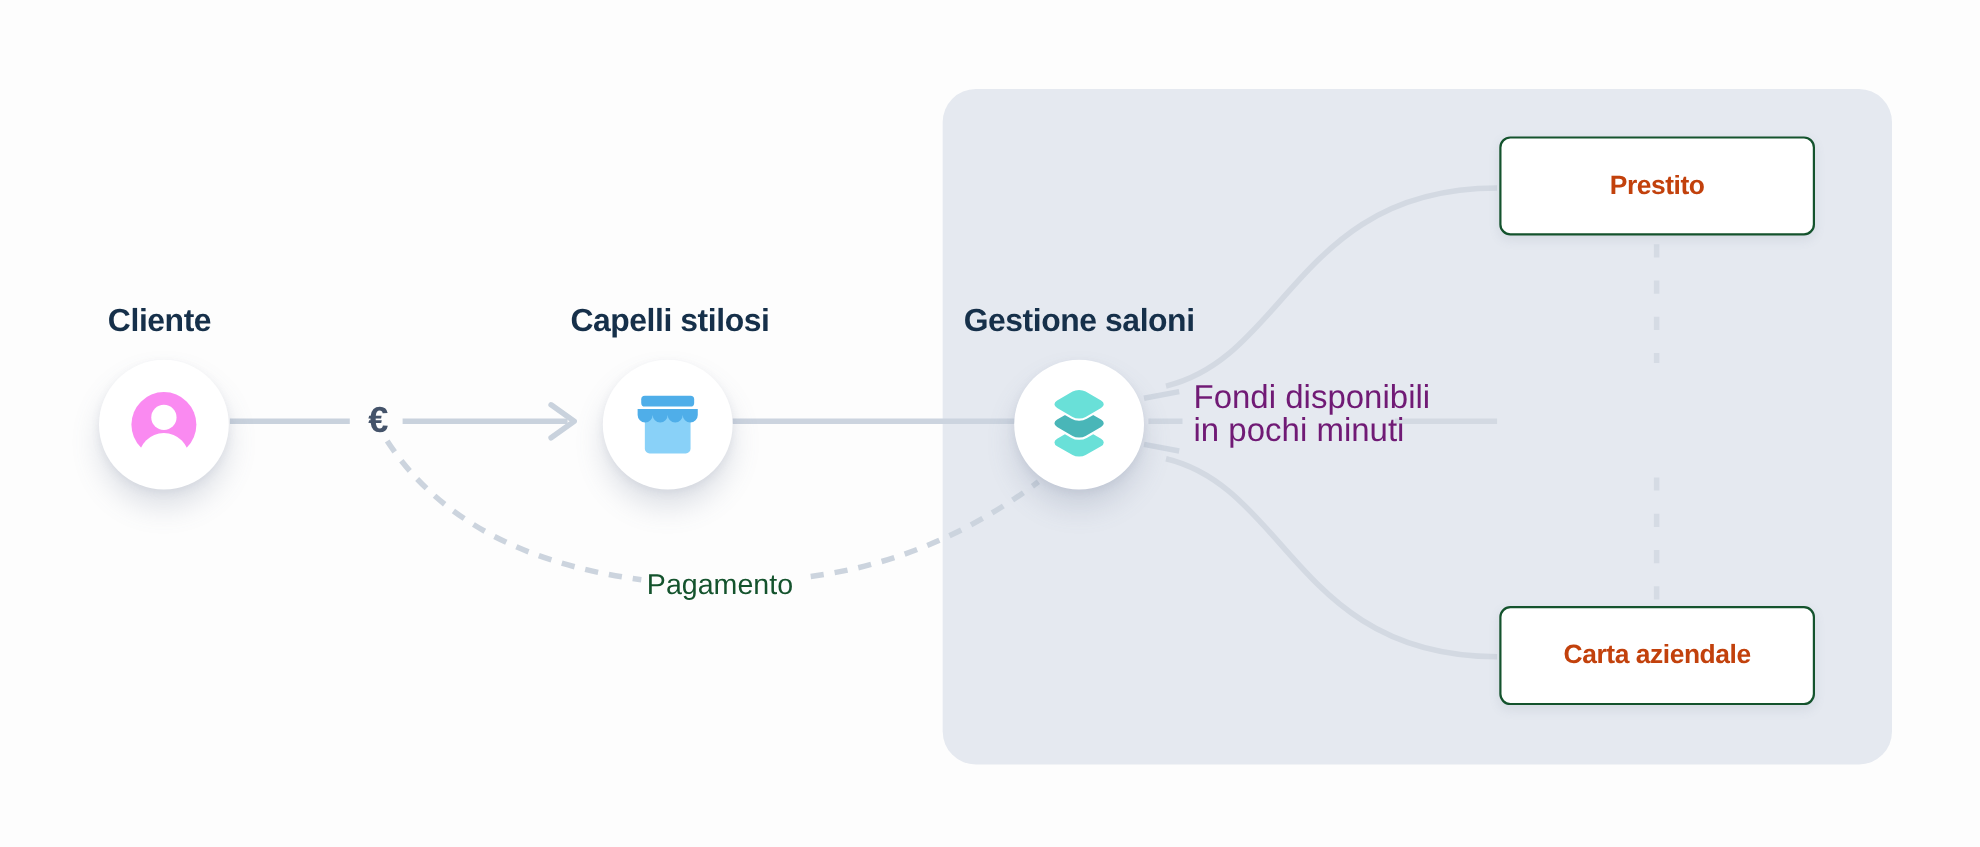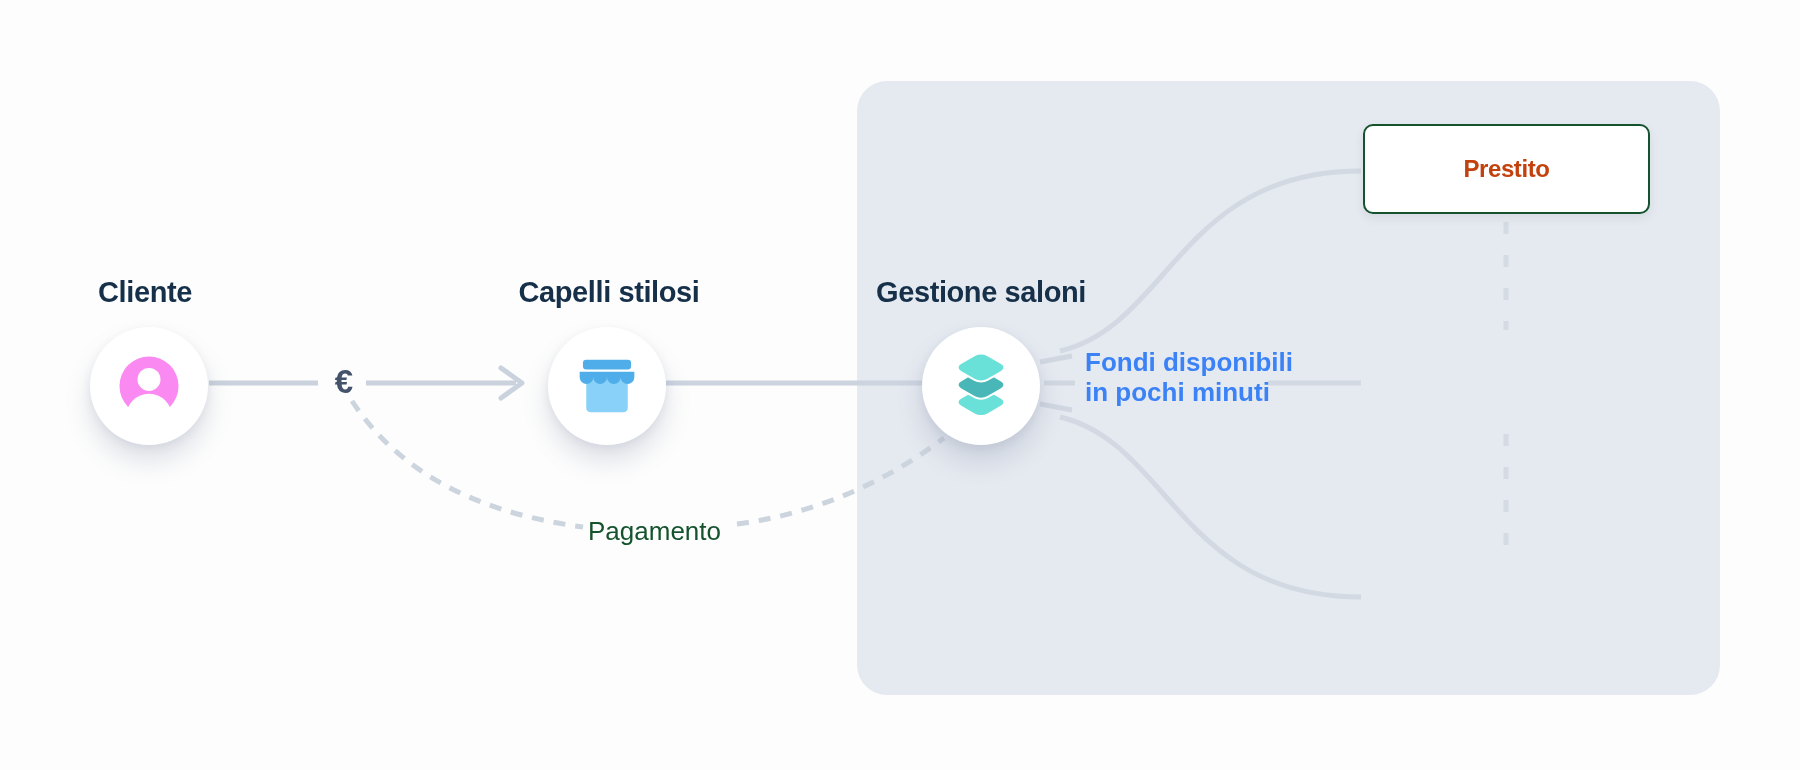--- a/index.html
+++ b/index.html
@@ -31,21 +31,21 @@
     display:flex; align-items:center; justify-content:center;
     font-weight:700; font-size:24px; color:#c2410c; letter-spacing:-0.4px;
     white-space:nowrap;
   }
   .euro {
     position:absolute; left:322px; top:363px; width:44px; z-index:2;
     font-size:33px; font-weight:700; color:#44536a; text-align:center;
   }
   .funds-note {
     position:absolute; left:1085px; top:347px; z-index:2;
-    font-size:26px; line-height:30px; color:#3b82f6; white-space:nowrap;font-weight:bold;
+    font-size:30px; line-height:30px; color:#701a75; white-space:nowrap;
   }
   .payment-label {
     position:absolute; left:588px; top:516px; z-index:2;
     font-size:26px; color:#14532d; white-space:nowrap;
   }
 </style>
 </head>
 <body>
 
 <div class="canvas">
@@ -116,14 +116,15 @@
   </div>
 
   <div class="funds-note">
     <span>Fondi disponibili</span><br>
     <span>in pochi minuti</span>
   </div>
 
   <div class="payment-label">Pagamento</div>
 
   <div class="product-box" style="top:124px;">Prestito</div>
+  <div class="product-box" style="top:551px;">Carta aziendale</div>
 
 </div>
 
 </body></html>

